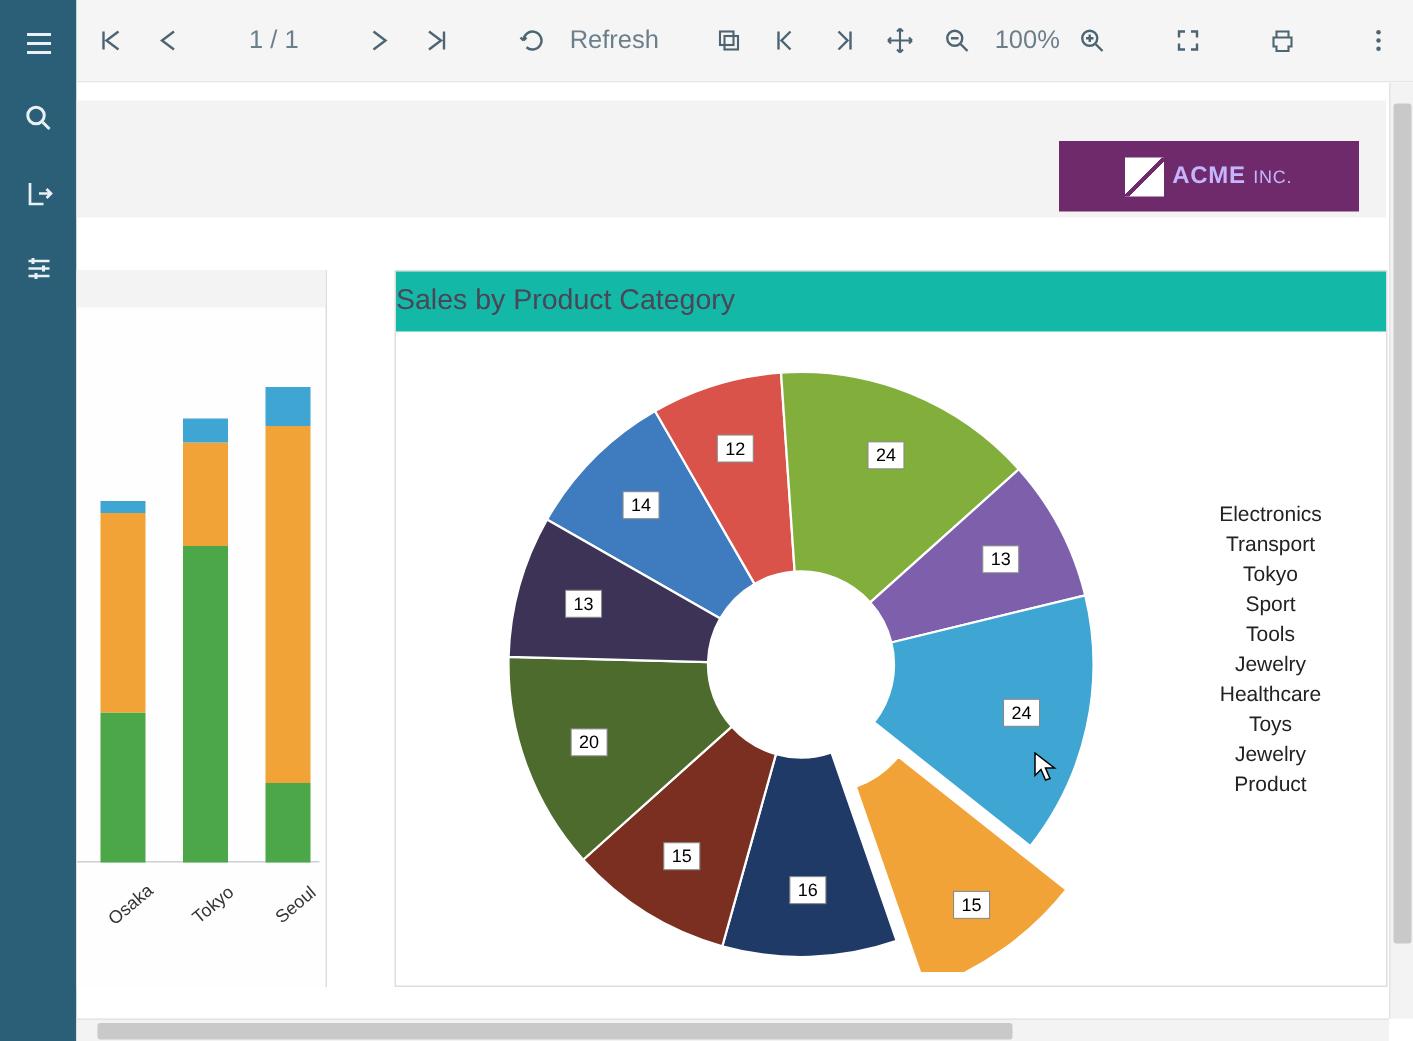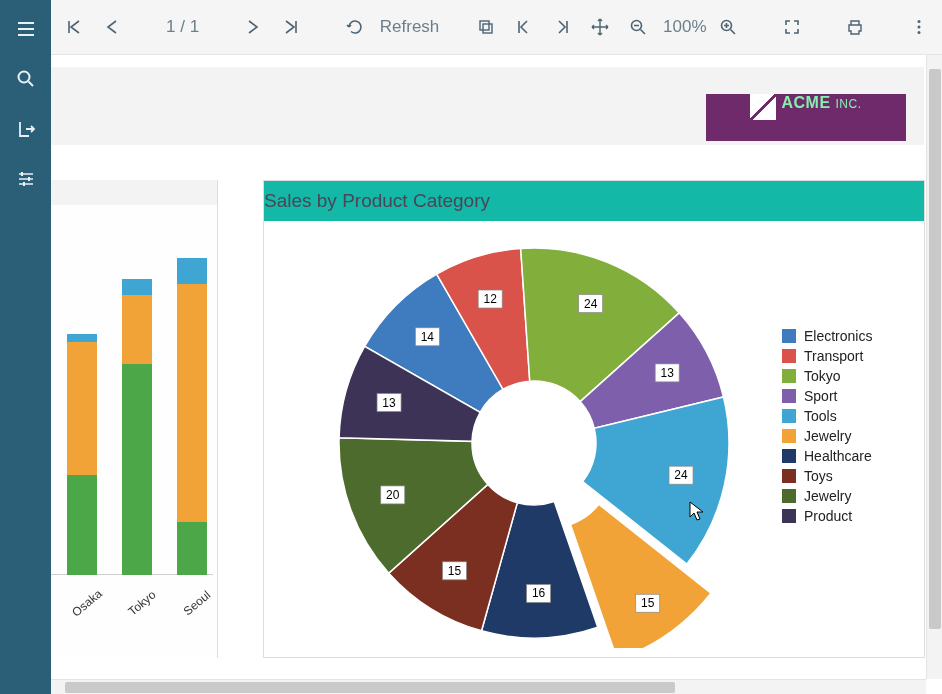--- a/index.html
+++ b/index.html
@@ -124,23 +124,24 @@
     background: #f3f3f4;
   }
   .brand {
     position: absolute;
     right: 36px;
     top: 39px;
     width: 200px;
     height: 47px;
     background: #6f2a6b;
     display: flex;
+    align-items: center;
     justify-content: center;
     gap: 5px;
-    color: #86efac;
+    color: #c4b5fd;
     font-weight: 600;
     font-size: 16px;
     letter-spacing: 0.5px;
   }
   .brand-icon {
     width: 26px;
     height: 26px;
     background: #fff;
     position: relative;
   }
@@ -222,20 +223,21 @@
     width: 130px;
     font-size: 14px;
     color: #222;
   }
   .legend-row {
     display: flex;
     align-items: center;
     gap: 8px;
     height: 20px;
     margin-bottom: 0px;
+    flex-direction: column;
   }
   .swatch {
     width: 14px;
     height: 14px;
   }
   .data-label {
     font-size: 12px;
     fill: #000;
     text-anchor: middle;
     dominant-baseline: central;

